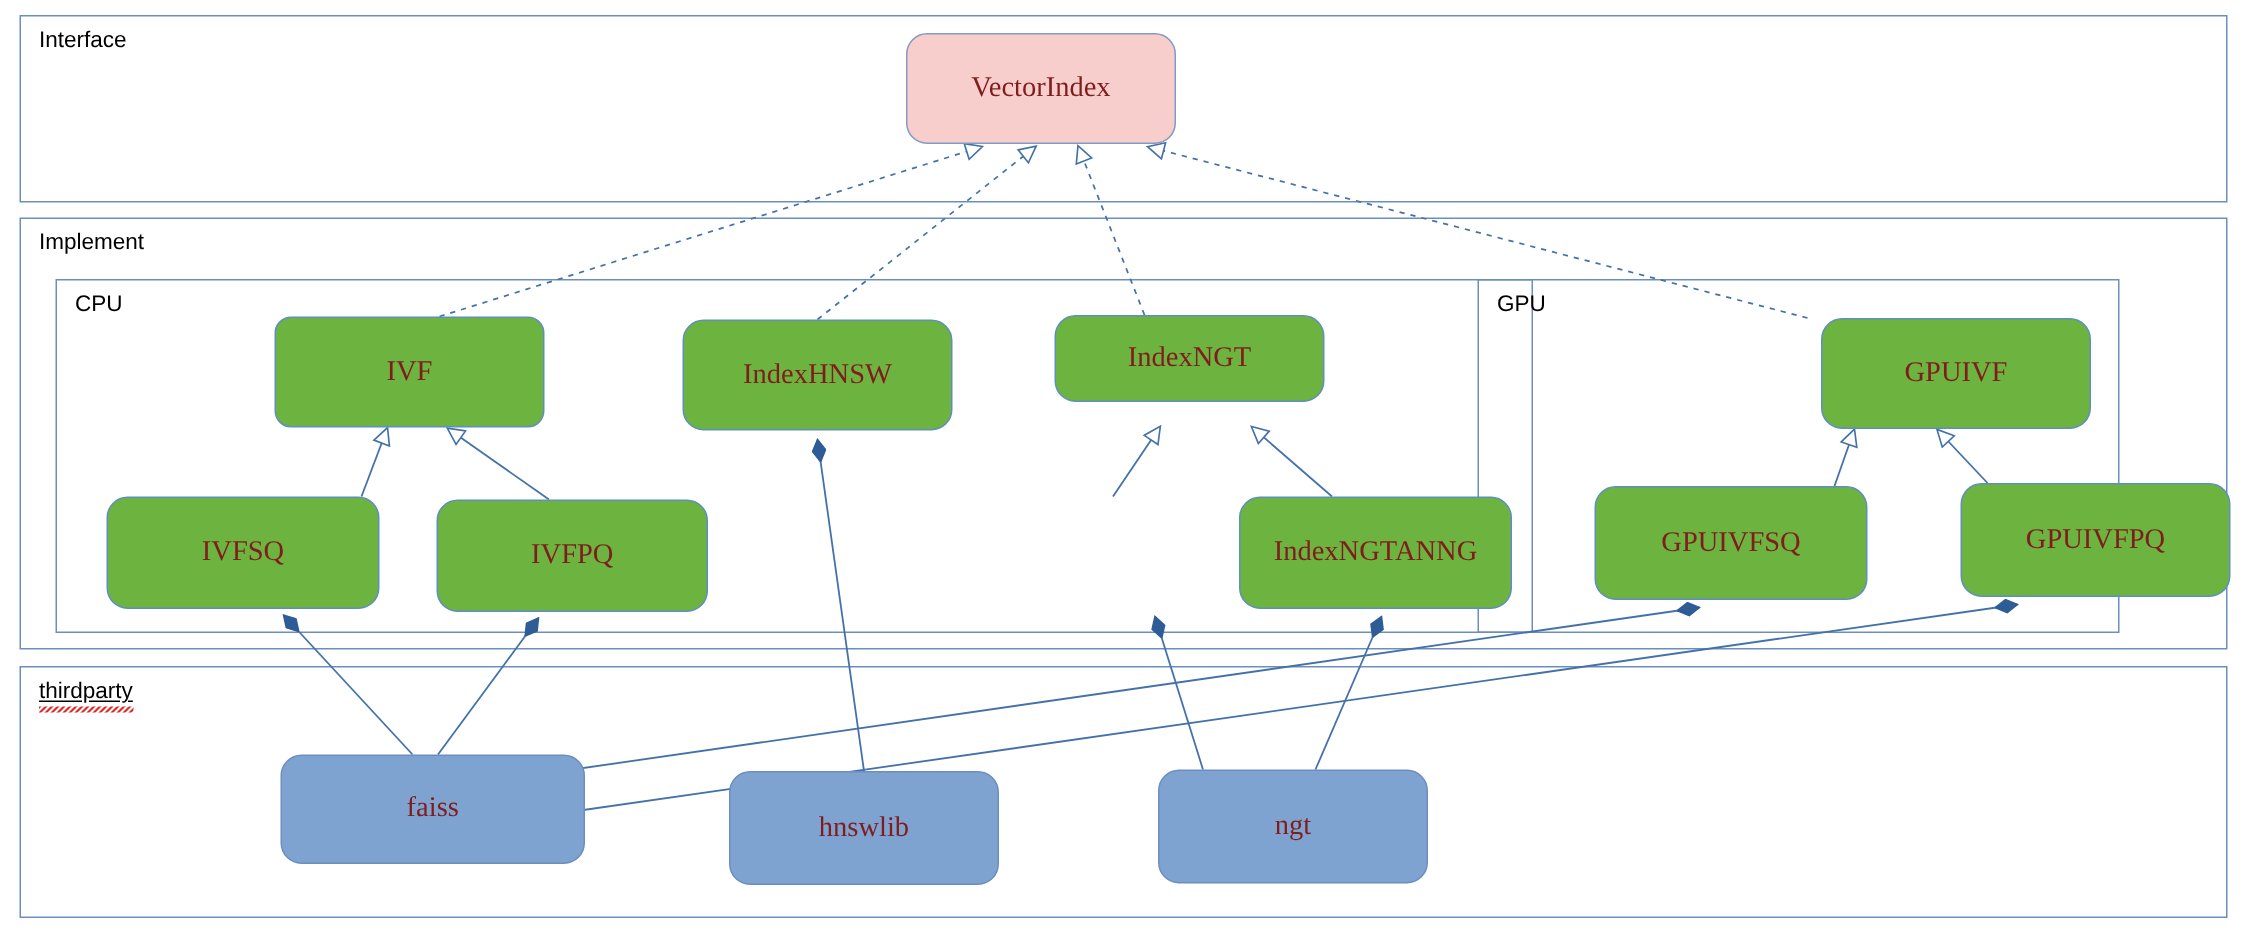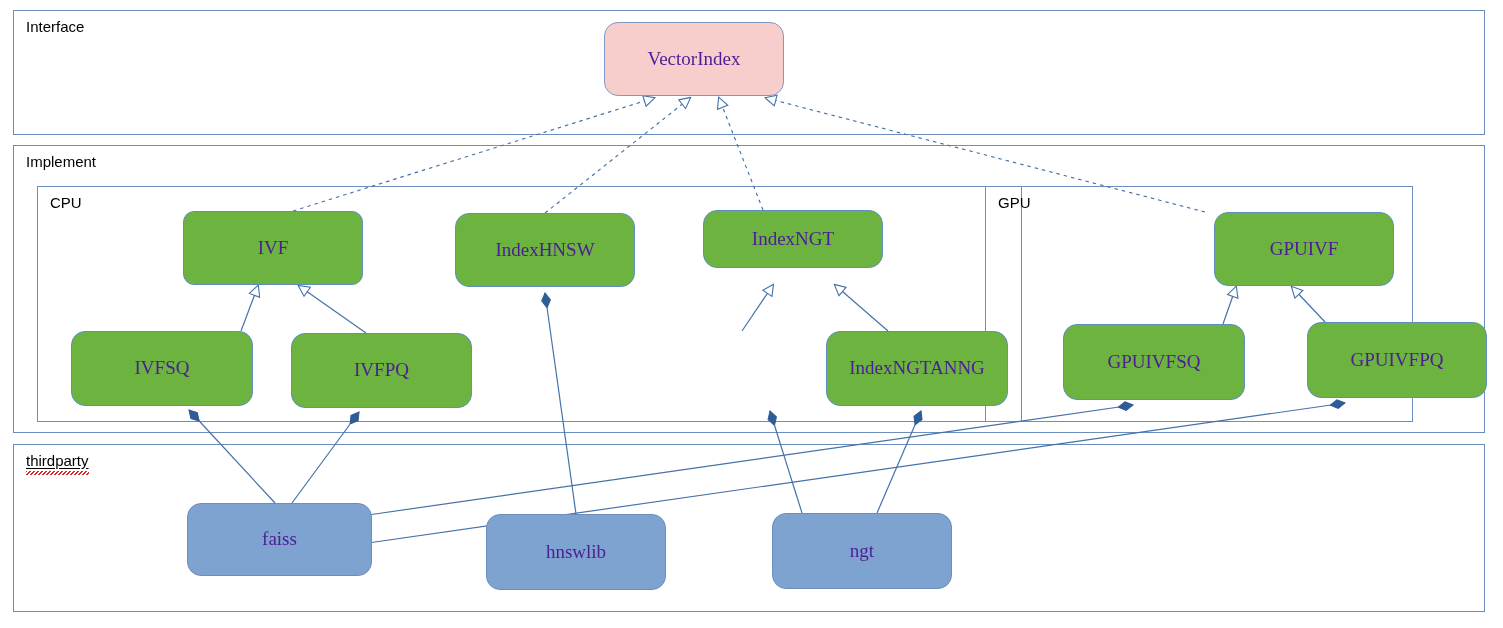--- a/index.html
+++ b/index.html
@@ -58,21 +58,21 @@
   .node {
     position: absolute;
     box-sizing: border-box;
     border: 1px solid #6C8EBF;
     border-radius: 14px;
     display: flex;
     align-items: center;
     justify-content: center;
     font-family: "Liberation Serif", serif;
     font-size: 19px;
-    color: #4c1d95;
+    color: #7f1d1d;
     text-align: left;
     line-height: 1.1;
     white-space: nowrap;
   }
   .node.iface {
     background: #F8CECC;
     border-color: #8199C4;
   }
   .node.impl {
     background: #6CB33F;
@@ -162,21 +162,21 @@
   </div>
   <div class="node impl" style="left: 826px; top: 331px; width: 182px; height: 75px;">
     <span>IndexNGTANNG</span>
   </div>
   <div class="node impl" style="left: 1063px; top: 324px; width: 182px; height: 76px;">
     <span>GPUIVFSQ</span>
   </div>
   <div class="node impl" style="left: 1267px; top: 322px; width: 180px; height: 76px; margin-left: 40px;">
     <span>GPUIVFPQ</span>
   </div>
-  <div class="node third" style="left: 187px; top: 503px; width: 185px; height: 73px;">
+  <div class="node third" style="left: 187px; top: 503px; width: 203px; height: 73px;">
     <span>faiss</span>
   </div>
   <div class="node third" style="left: 486px; top: 514px; width: 180px; height: 76px;">
     <span>hnswlib</span>
   </div>
   <div class="node third" style="left: 772px; top: 513px; width: 180px; height: 76px;">
     <span>ngt</span>
   </div>
 
 </div>

